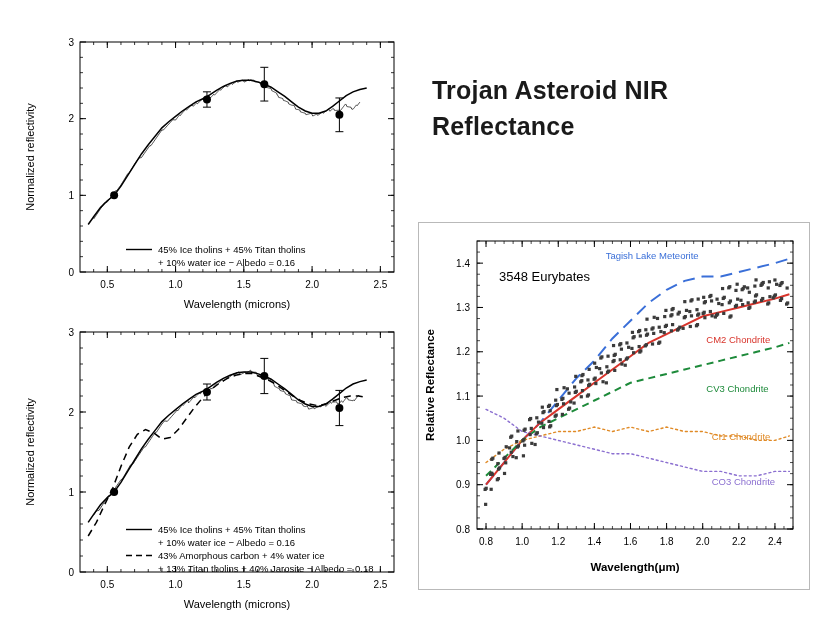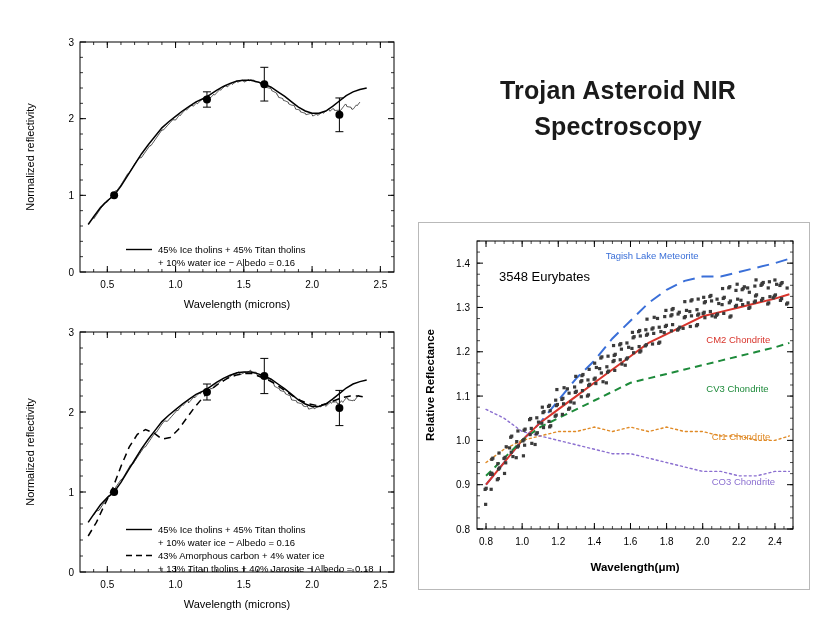--- a/index.html
+++ b/index.html
@@ -16,21 +16,21 @@
   .panel{position:absolute;background:#ffffff;}
   #panel-top{left:18px;top:28px;width:390px;height:290px;}
   #panel-bottom{left:18px;top:318px;width:390px;height:300px;}
 
   .plot-svg{display:block;}
 
   
   .title{
     position:absolute;
     left:432px;top:72px;width:372px;
-    text-align:center;
+    text-align:left;
     font-size:25px;
     font-weight:bold;
     color:#1a1a1a;
     line-height:1.45;
     letter-spacing:.2px;
   }
 
   
   #panel-right{
     left:418px;top:222px;width:390px;height:366px;
@@ -292,21 +292,21 @@
         <text x="140" y="215" font-size="9.5" font-family="Liberation Sans, sans-serif" fill="#000">45% Ice tholins + 45% Titan tholins</text>
         <text x="140" y="228" font-size="9.5" font-family="Liberation Sans, sans-serif" fill="#000">+ 10% water ice − Albedo = 0.16</text>
         <line x1="108" y1="237.5" x2="134" y2="237.5" stroke="#000" stroke-width="1.4" stroke-dasharray="6 4"></line>
         <text x="140" y="241" font-size="9.5" font-family="Liberation Sans, sans-serif" fill="#000">43% Amorphous carbon + 4% water ice</text>
         <text x="140" y="254" font-size="9.5" font-family="Liberation Sans, sans-serif" fill="#000">+ 13% Titan tholins + 40% Jarosite − Albedo = 0.18</text>
       </svg>
   </div>
 
   <div class="title">
     <div>Trojan Asteroid NIR</div>
-    <div>Spectroscopy</div>
+    <div>Reflectance</div>
   </div>
 
   <div class="panel" id="panel-right">
     <svg class="plot-svg" id="svg-right" width="388" height="364" viewBox="0 0 388 364">
         <rect x="58" y="18" width="316" height="288" fill="#ffffff" stroke="#000" stroke-width="1"></rect>
         <line x1="67.02857142857144" y1="306" x2="67.02857142857144" y2="300" stroke="#000" stroke-width="1"></line>
         <line x1="67.02857142857144" y1="18" x2="67.02857142857144" y2="24" stroke="#000" stroke-width="1"></line>
         <text x="67.02857142857144" y="322" text-anchor="middle" font-size="10" font-family="Liberation Sans, sans-serif" fill="#000">0.8</text>
         <line x1="103.14285714285714" y1="306" x2="103.14285714285714" y2="300" stroke="#000" stroke-width="1"></line>
         <line x1="103.14285714285714" y1="18" x2="103.14285714285714" y2="24" stroke="#000" stroke-width="1"></line>

